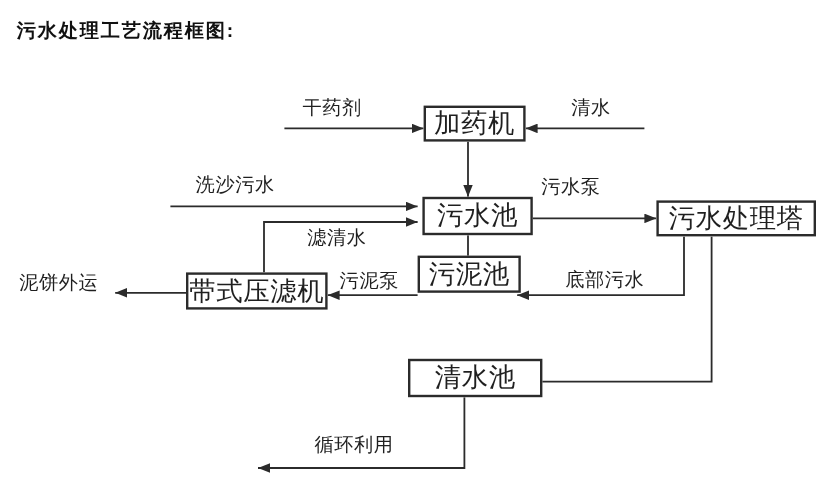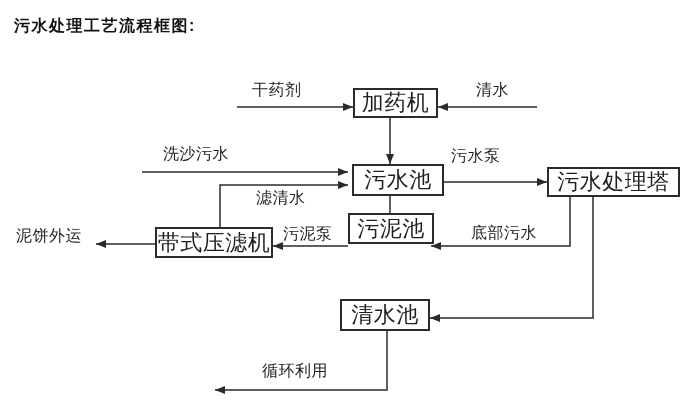--- a/index.html
+++ b/index.html
@@ -38,21 +38,21 @@
     <path d="M155,244 L96,244" marker-end="url(#arr)"></path>
     <path d="M593,197 L593,318 L430,318" marker-end="url(#arr)"></path>
     <path d="M387,331 L387,390 L215,390" marker-end="url(#arr)"></path>
   </svg>
 
   <div class="node" style="left:353px;top:88px;width:85px;height:30px">加药机</div>
   <div class="node" style="left:352px;top:164px;width:92px;height:32px">污水池</div>
   <div class="node" style="left:547px;top:167px;width:133px;height:30px">污水处理塔</div>
   <div class="node" style="left:348px;top:213px;width:86px;height:31px">污泥池</div>
   <div class="node" style="left:155px;top:227px;width:118px;height:31px">带式压滤机</div>
-  <div class="node" style="left:340px;top:299px;width:90px;height:32px">清水池</div>
+  <div class="node" style="left:340px;top:299px;width:112px;height:32px">清水池</div>
 
   <div class="lbl" style="left:252px;top:80px">干药剂</div>
   <div class="lbl" style="left:476px;top:80px">清水</div>
   <div class="lbl" style="left:163px;top:144px">洗沙污水</div>
   <div class="lbl" style="left:256px;top:188px">滤清水</div>
   <div class="lbl" style="left:451px;top:146px">污水泵</div>
   <div class="lbl" style="left:471px;top:223px">底部污水</div>
   <div class="lbl" style="left:283px;top:224px">污泥泵</div>
   <div class="lbl" style="left:16px;top:226px">泥饼外运</div>
   <div class="lbl" style="left:262px;top:361px">循环利用</div>

